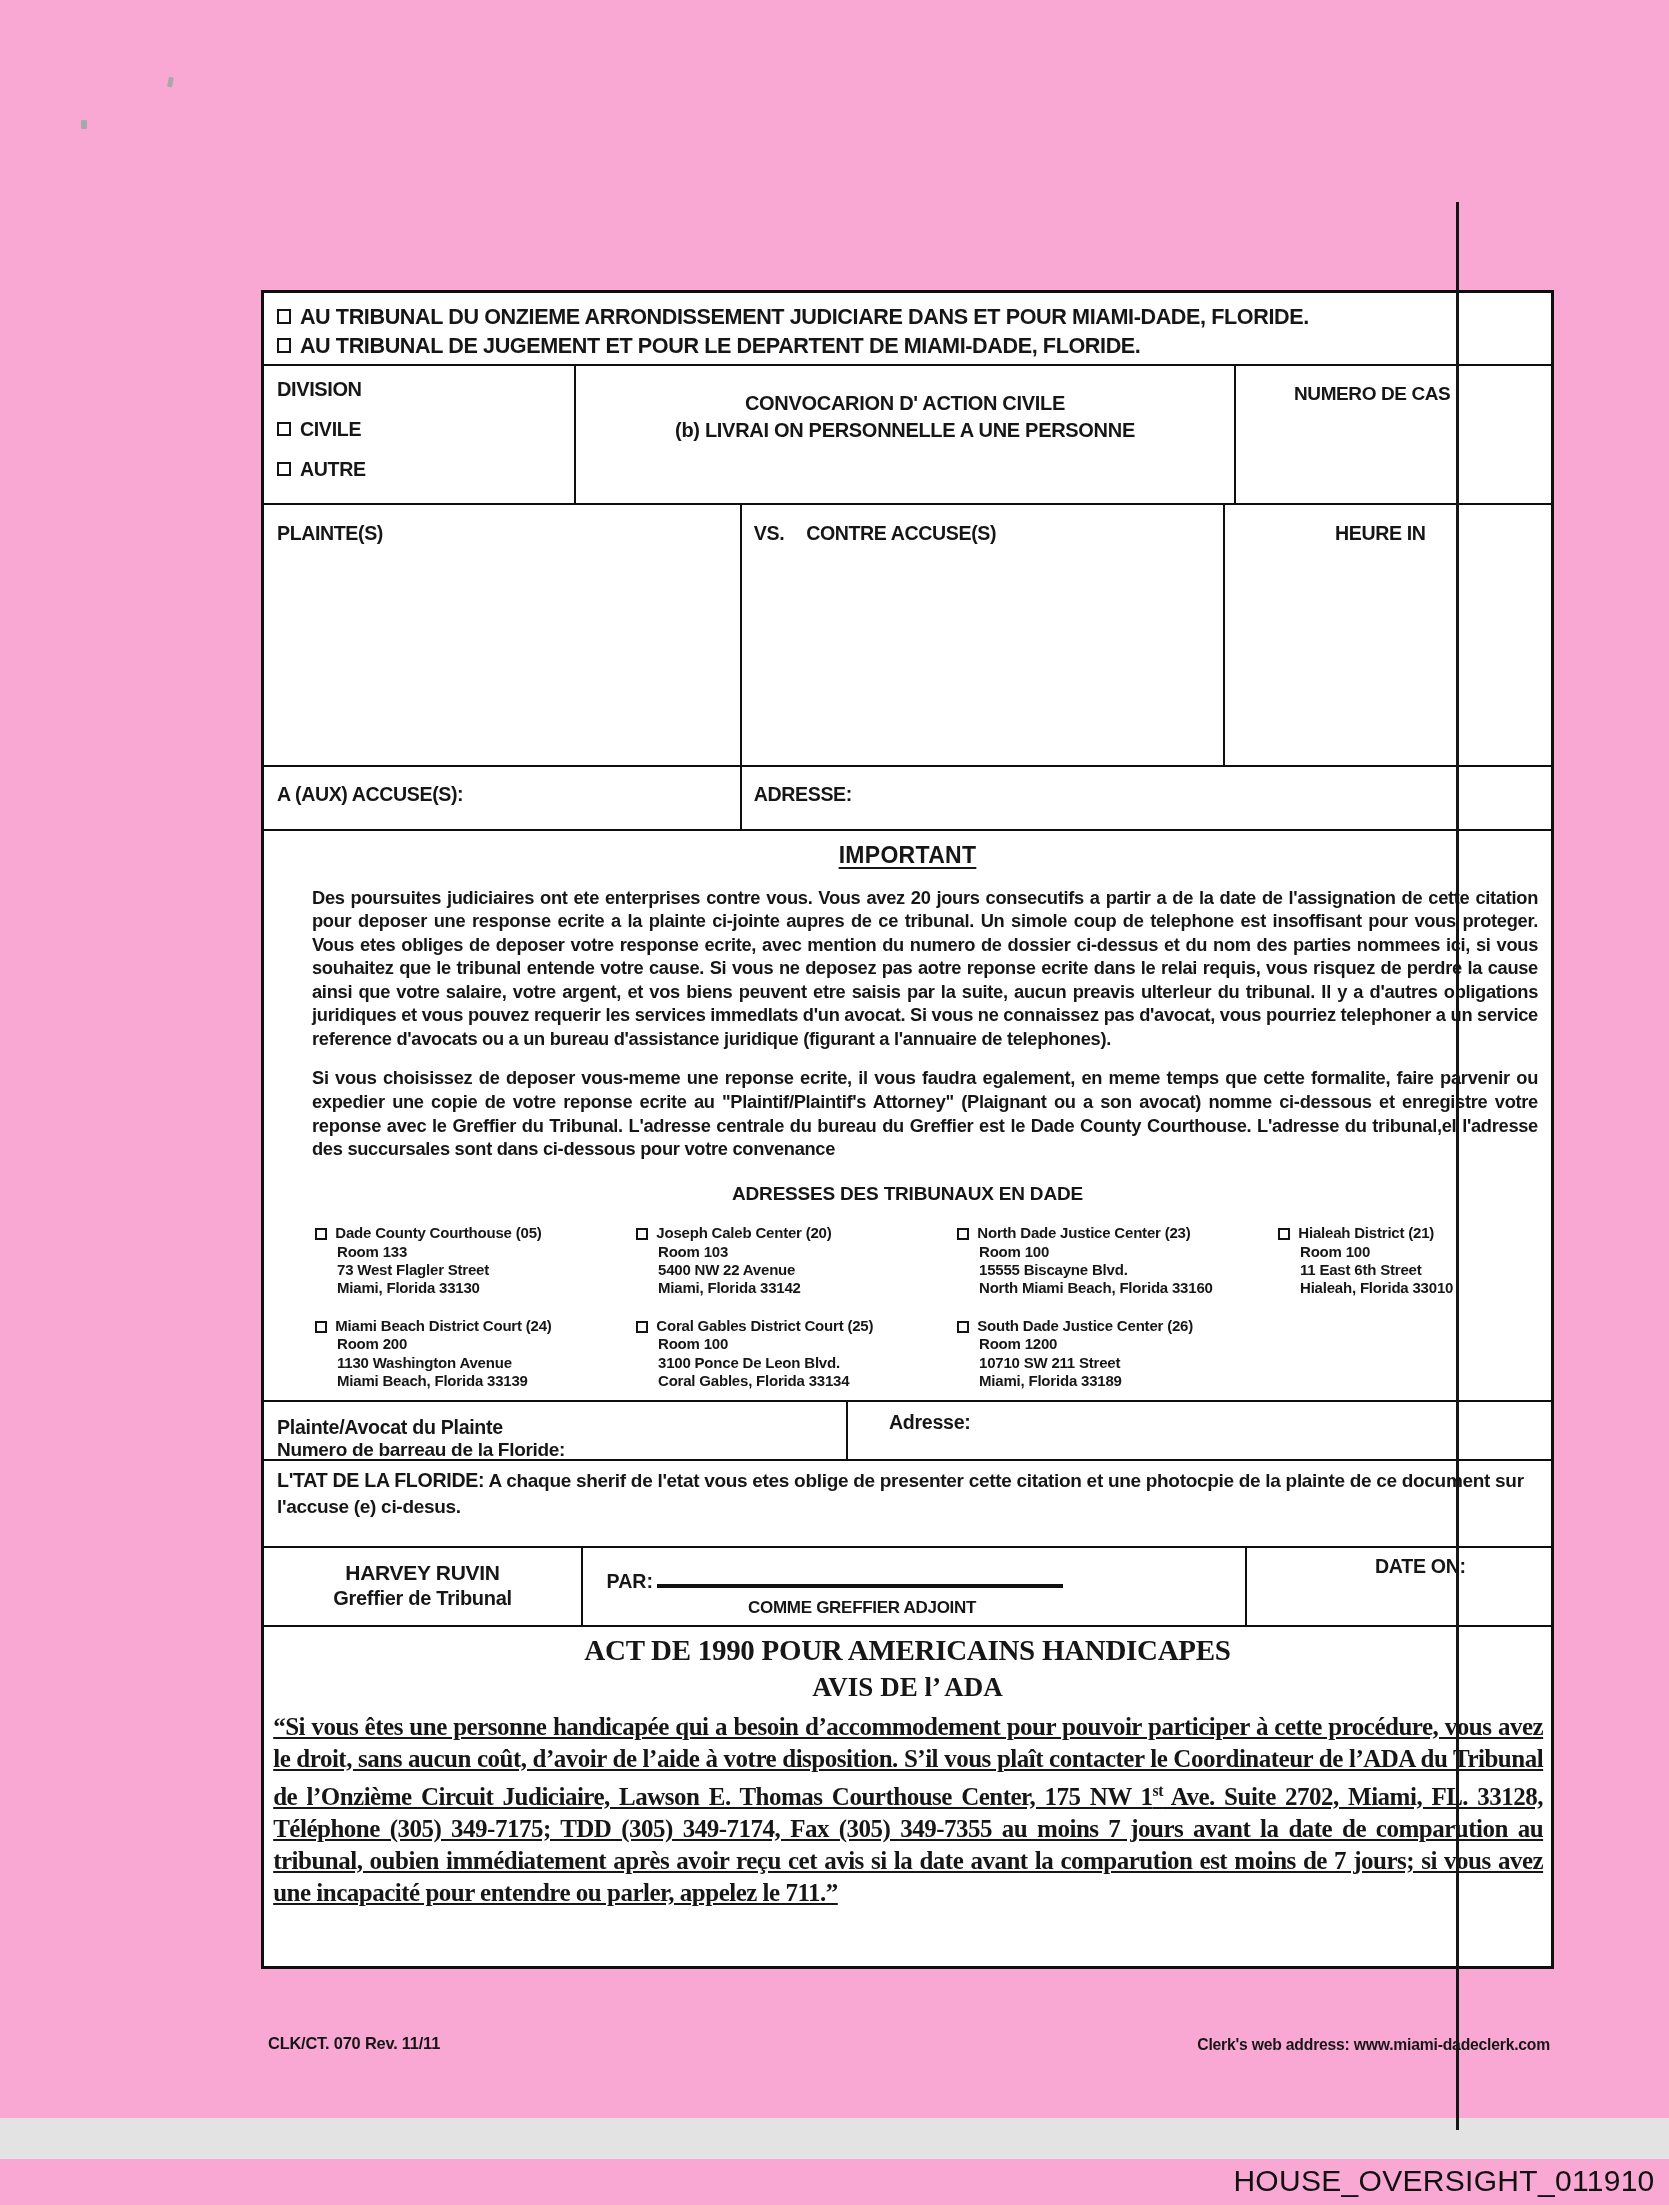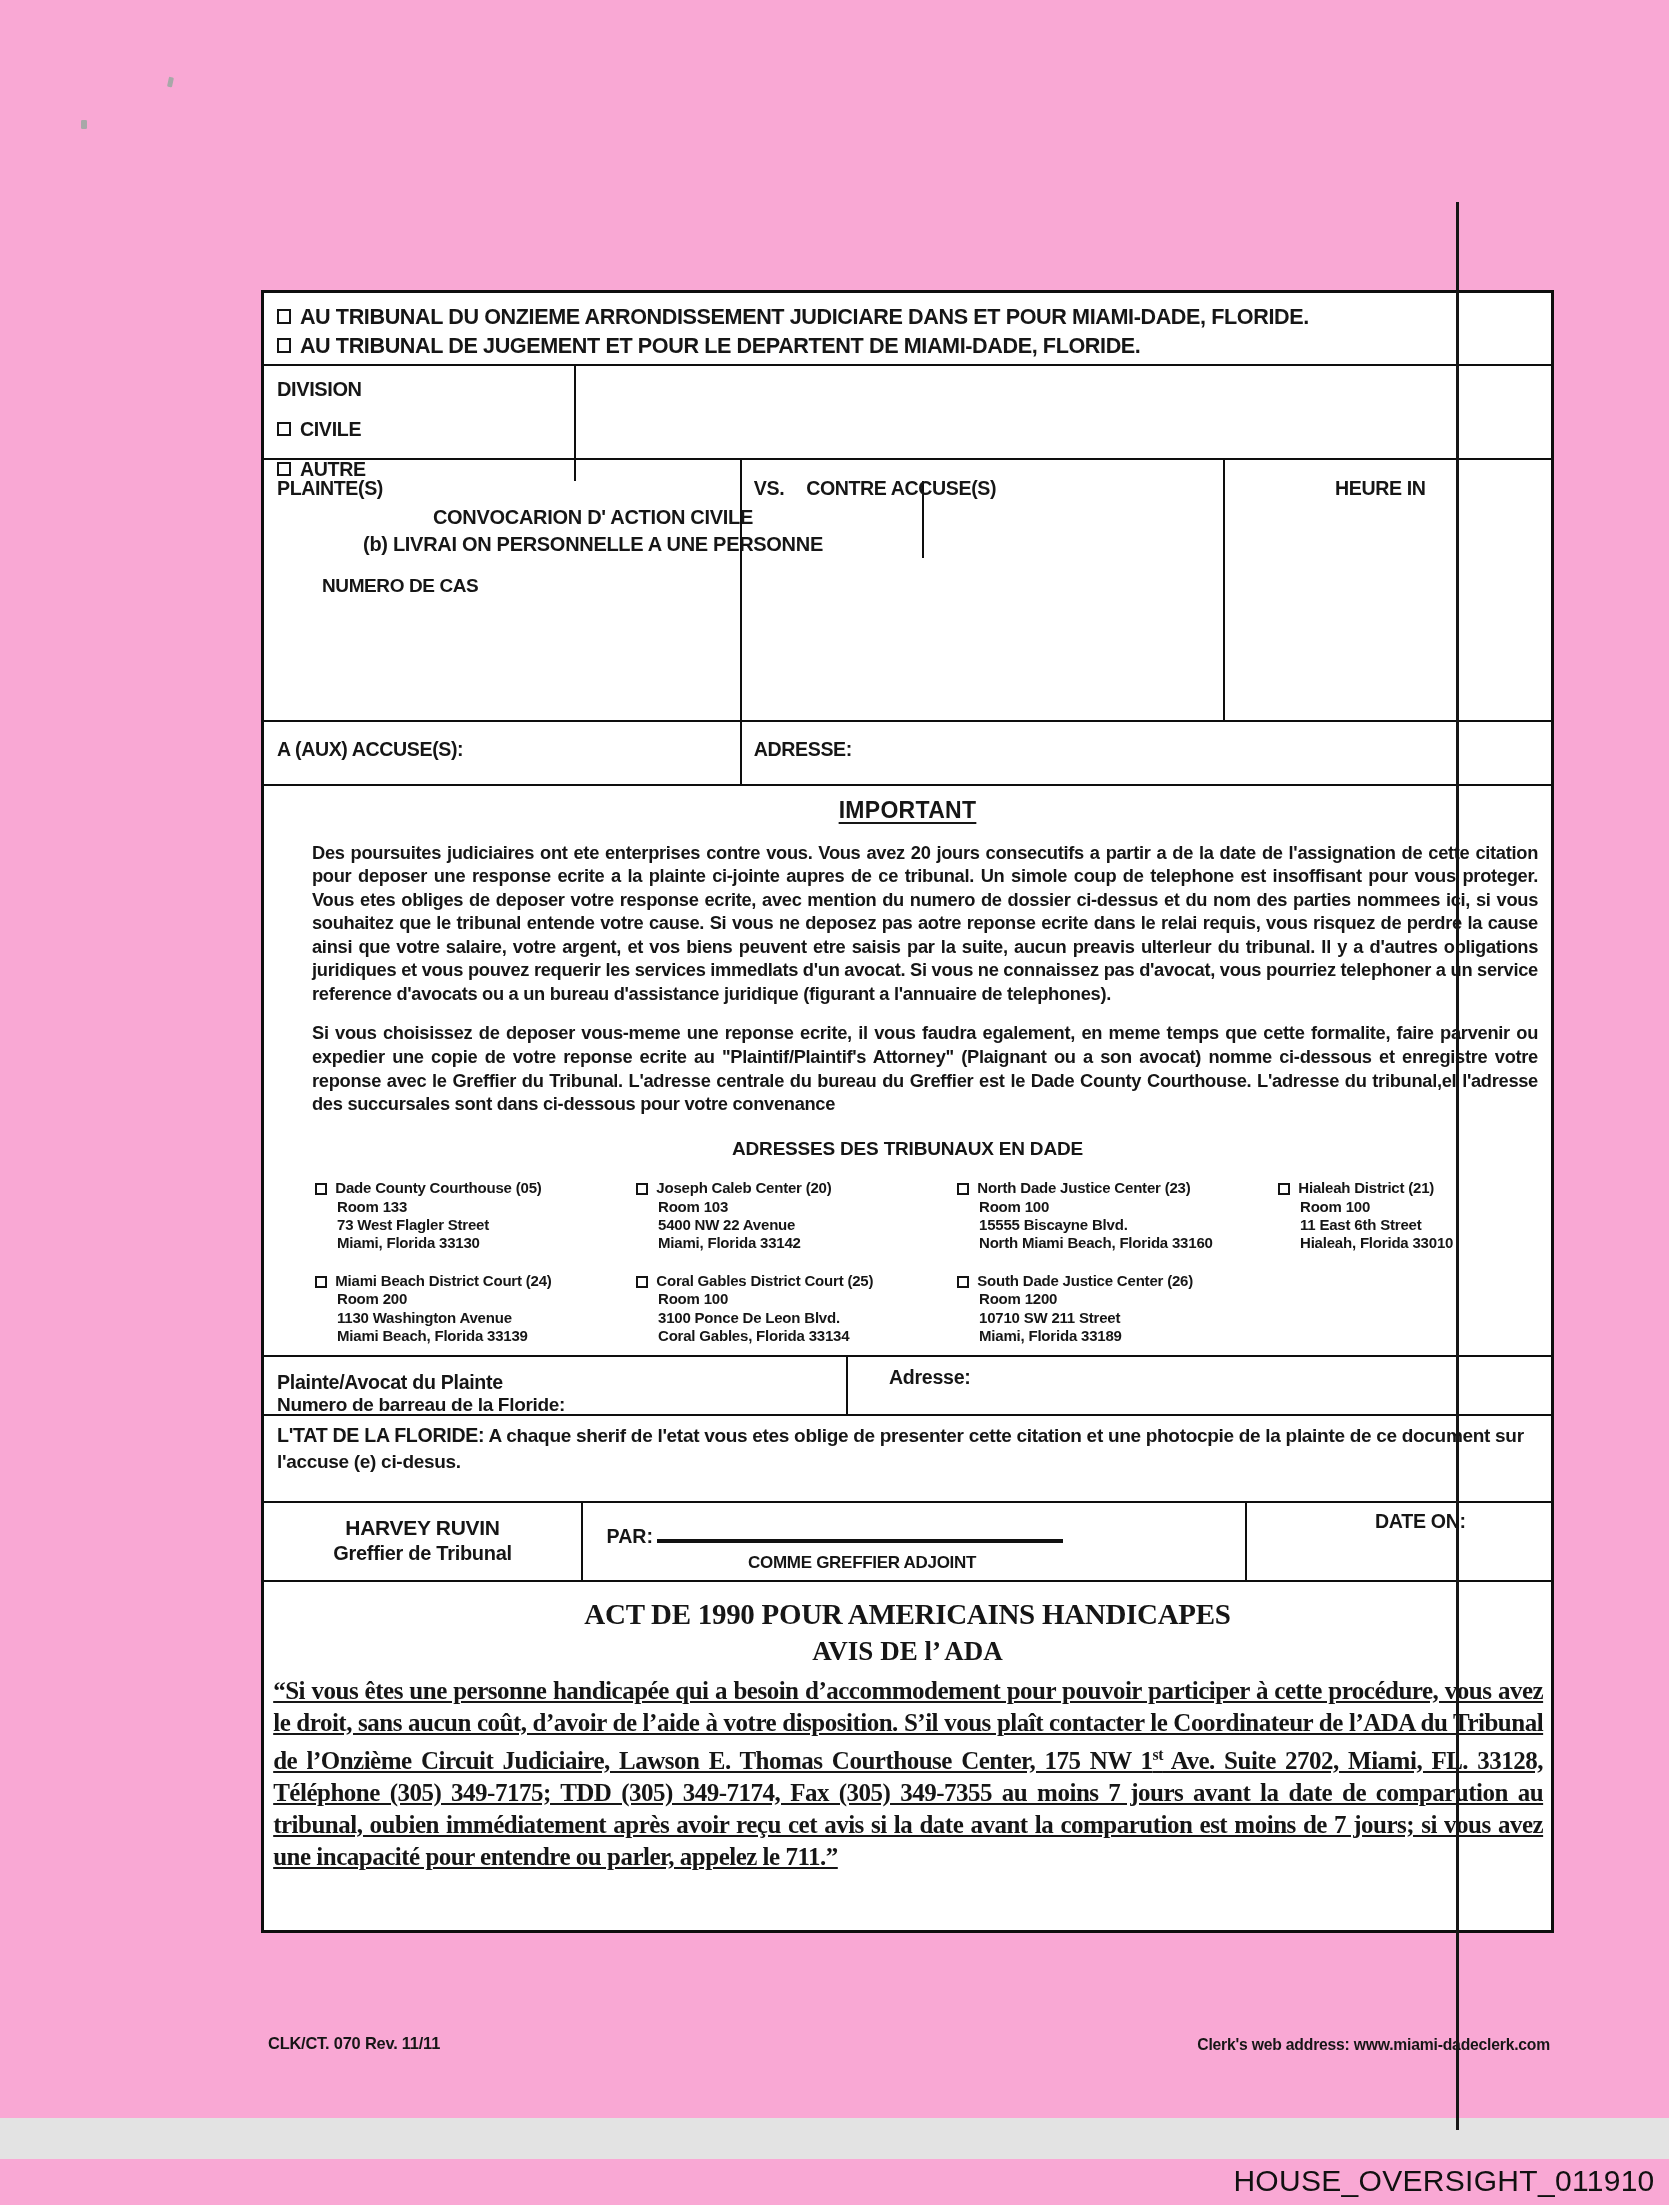--- a/index.html
+++ b/index.html
@@ -34,21 +34,21 @@
     border:2px solid #141414; margin-right:9.2px;
     vertical-align:-2px; flex:none;
   }
   .lbl { font-weight:700; letter-spacing:-0.4px; }
 
   
   .r1 { height:73px; padding:9.2px 0 0 13px; }
   .chkline { display:flex; align-items:center; height:29px; font-size:21.6px; font-weight:700; letter-spacing:-0.5px; }
 
   
-  .r2 { height:94px;flex-direction:column; }
+  .r2 { height:139px; }
   .r2 .c1 { width:312px; padding:11.8px 0 0 13px; }
   .r2 .c2 { width:660px; text-align:center; padding-top:23.6px; }
   .r2 .c3 { flex:1; padding:17px 0 0 58px; }
   .division-title { font-size:20px; }
   .opt { display:flex; align-items:center; margin-top:17px; font-size:19.6px; font-weight:700; letter-spacing:-0.3px; }
   .center-title { font-size:20px; font-weight:700; letter-spacing:-0.3px; line-height:27px; }
   .case-label { font-size:19px; }
 
   
   .r3 { height:262px; }
@@ -102,21 +102,21 @@
   .r8 .c3 { flex:1; padding:7.9px 0 0 128px; }
   .clerk-name { font-size:21px; font-weight:700; letter-spacing:-0.3px; }
   .clerk-title { font-size:20px; font-weight:700; letter-spacing:-0.3px; margin-top:2.6px; }
   .par-wrap { width:589px; }
   .par-line-row { font-size:19.6px; font-weight:700; white-space:nowrap; }
   .sig-line { display:inline-block; width:406px; border-bottom:4.6px solid #111; height:17px; margin-left:3.9px; }
   .deputy { text-align:center; width:511px; margin-top:5.2px; font-size:17px; font-weight:700; letter-spacing:-0.3px; }
   .date-label { font-size:19.6px; font-weight:700; letter-spacing:-0.3px; }
 
   
-  .r9 { height:339px; font-family:"Liberation Serif", serif; padding-top:7px;margin-top:9px; }
+  .r9 { height:339px; font-family:"Liberation Serif", serif; padding-top:7px; }
   .ada-title1 { text-align:center; font-size:29px; font-weight:700; letter-spacing:-0.3px; }
   .ada-title2 { text-align:center; font-size:27px; font-weight:700; margin-top:5.2px; }
   .ada-body {
     margin:7.9px 7.9px 0 9.2px;
     font-size:25px; font-weight:700; line-height:32px;
     text-align:justify; letter-spacing:-0.5px;text-decoration:underline;
   }
   .ada-body sup { font-size:15.7px; }
 
   

